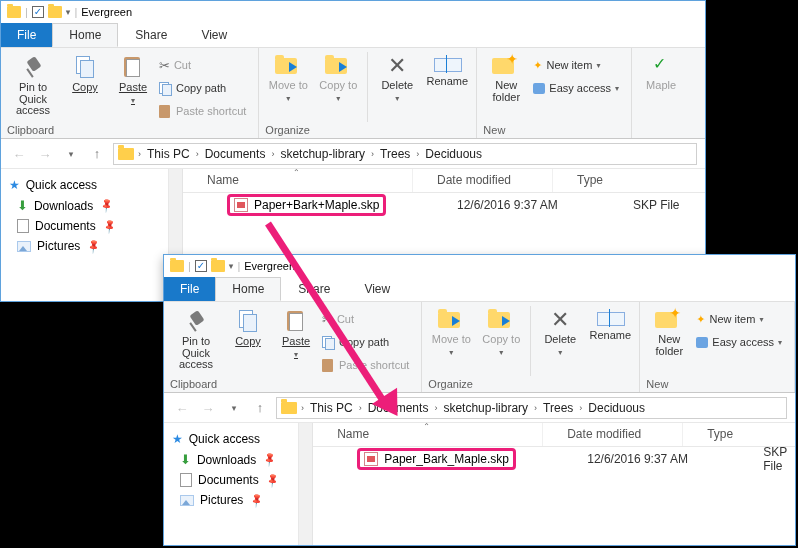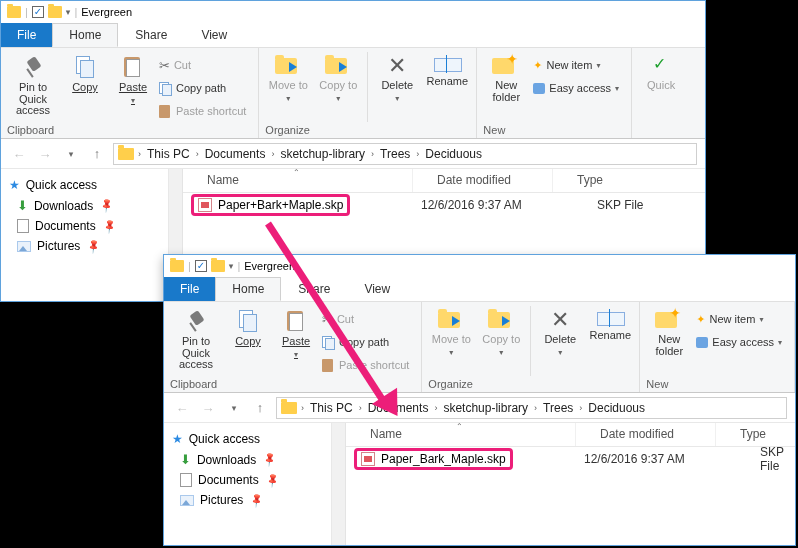--- a/index.html
+++ b/index.html
@@ -97,21 +97,21 @@
   .i-pic{width:14px;height:11px;border:1px solid #aac9ec;background:#eaf2fb;display:inline-block;position:relative;}
   .i-pic::before{content:"";position:absolute;bottom:0;left:1px;width:0;height:0;border-left:4px solid transparent;border-right:4px solid transparent;border-bottom:5px solid #7ba7d7;}
 
   .list { flex:1; position:relative; }
   .list-head{display:flex; height:24px; border-bottom:1px solid #e8e8e8; font-size:12px; color:#555;}
   .col{padding:4px 24px; border-right:1px solid #f0f0f0; display:flex; gap:4px;}
   .col.name{width:230px;}
   .col.date{width:140px;}
   .col.type{flex:1; border-right:none;}
   .sort-top{ position:absolute; top:-1px; font-size:8px; color:#666;}
-  .row{display:flex; height:24px; align-items:center; font-size:12px;}
+  .row{display:flex; height:24px; align-items:center; font-size:12px;padding-left:36px;}
   .cell{padding:0 8px;}
   .cell.name{width:230px;display:flex;align-items:center;gap:6px;}
   .cell.date{width:140px;color:#333;}
   .cell.type{flex:1;color:#333;margin-left:36px;}
   .vscroll{position:absolute;left:0;top:0;bottom:0;width:14px;background:#f1f1f1;border-right:1px solid #e4e4e4;}
 
   .hl-box { border: 3px solid #ec1e79; border-radius: 4px; padding: 1px 4px; display:inline-flex; align-items:center; gap:6px;}
 
   
   .annot-arrow { position:absolute; z-index:5; pointer-events:none;}
@@ -223,21 +223,21 @@
             </div>
         </div>
       </div>
       <div class="g-label">New</div>
     </div>
 
     <div class="group" style="border-right:none;">
       <div class="g-body">
         <div class="big-btn narrow">
           <span class="i i-check"></span>
-          <span class="lbl dim">Quick</span>
+          <span class="lbl dim">Maple</span>
         </div>
       </div>
       <div class="g-label">&nbsp;</div>
     </div>
   </div>
 
   <div class="nav-bar">
     <span class="nav-btn dis">←</span>
     <span class="nav-btn dis">→</span>
     <span class="nav-btn" style="font-size:9px;">▾</span>

